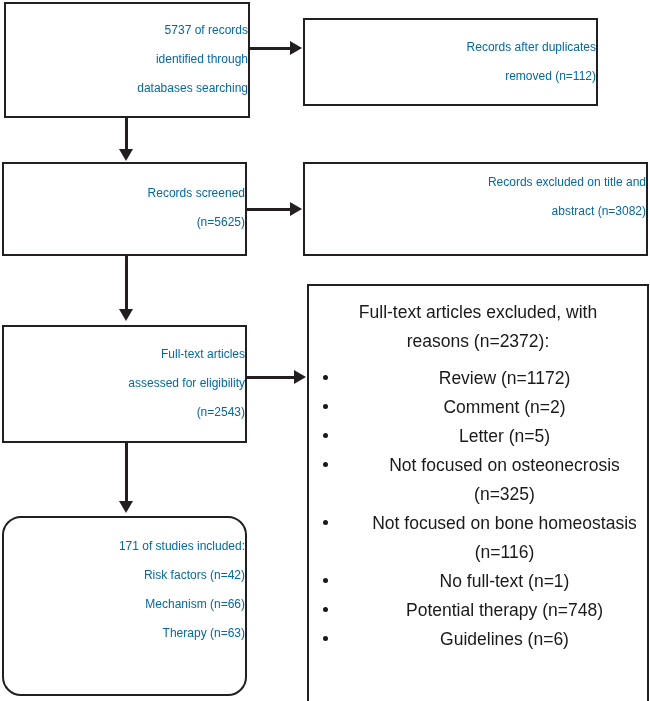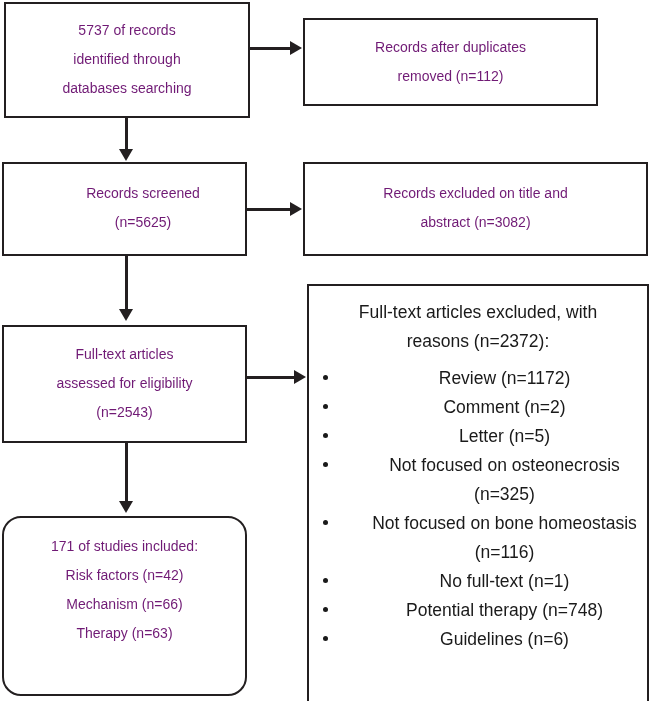--- a/index.html
+++ b/index.html
@@ -19,38 +19,38 @@
   .box {
     position: absolute;
     box-sizing: border-box;
     border: 2px solid #231f20;
     background: #ffffff;
   }
   .box-text {
     position: absolute;
     left: 0;
     right: 0;
-    text-align: center;
-    font-size: 14px;
+    text-align: right;
+    font-size: 12px;
     line-height: 29px;
-    color: #701a75;
+    color: #0369a1;
     white-space: pre-line;
   }
   
   #box-identified { left: 4px;   top: 2px;   width: 246px; height: 116px; }
   #box-identified .box-text { top: 12px; }
 
   #box-duplicates { left: 303px; top: 18px;   width: 295px; height: 88px; }
   #box-duplicates .box-text { top: 13px; }
 
   #box-screened  { left: 2px;   top: 162px; width: 245px; height: 94px; }
   #box-screened .box-text { top: 15px; padding-left: 37px; }
 
   #box-excluded-title { left: 303px; top: 162px; width: 345px; height: 94px; }
-  #box-excluded-title .box-text { top: 15px; }
+  #box-excluded-title .box-text { top: 4px; }
 
   #box-fulltext  { left: 2px;   top: 325px; width: 245px; height: 118px; }
   #box-fulltext .box-text { top: 13px; }
 
   #box-included  { left: 2px;   top: 516px; width: 245px; height: 180px; border-radius: 19px; }
   #box-included .box-text { top: 14px; }
 
   #box-reasons   { left: 307px; top: 284px; width: 342px; height: 426px; }
   #box-reasons .reasons-head {
     position: absolute;

